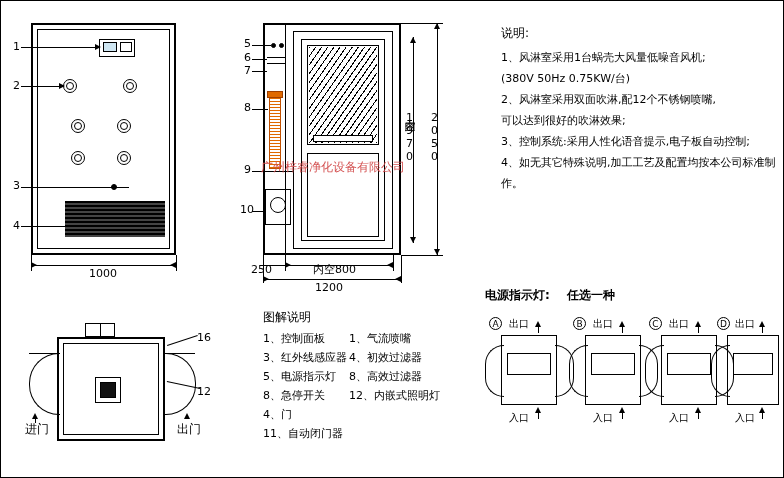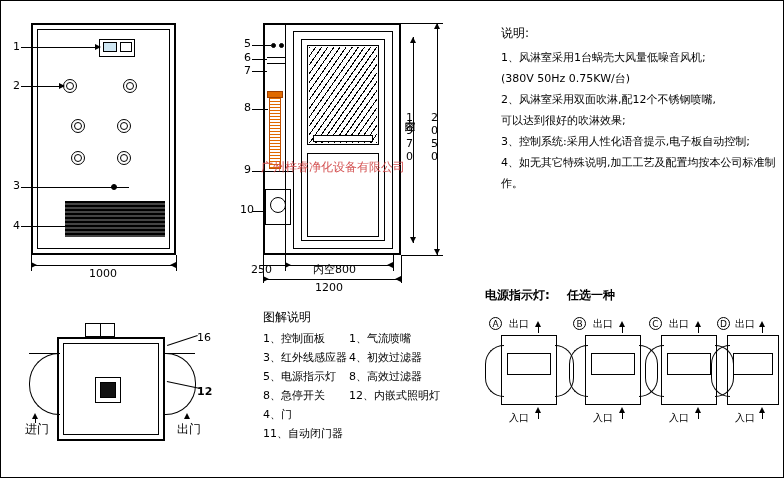--- a/index.html
+++ b/index.html
@@ -104,21 +104,21 @@
   <div class="box" style="left:94px;top:376px;width:26px;height:26px;"></div>
   <div class="box" style="left:99px;top:381px;width:16px;height:16px;background:#111;"></div>
 
   <div class="abs" style="left:28px;top:352px;width:30px;height:60px;border:1px solid #000;border-right:none;border-radius:30px 0 0 30px;"></div>
   <div class="abs" style="left:164px;top:352px;width:30px;height:60px;border:1px solid #000;border-left:none;border-radius:0 30px 30px 0;"></div>
   <div class="ln h1" style="left:28px;top:352px;width:30px;"></div>
   <div class="ln h1" style="left:164px;top:352px;width:30px;"></div>
 
   <div class="txt" style="left:196px;top:330px;">16</div>
   <div class="ln h1" style="left:166px;top:344px;width:32px;transform:rotate(-18deg);transform-origin:0 0;"></div>
-  <div class="txt" style="left:196px;top:384px;font-weight:bold;">12</div>
+  <div class="txt" style="left:196px;top:384px;">12</div>
   <div class="ln h1" style="left:166px;top:380px;width:34px;transform:rotate(12deg);transform-origin:0 0;"></div>
 
   <div class="txt12" style="left:24px;top:420px;">进门</div>
   <div class="arrowU" style="left:31px;top:412px;"></div>
   <div class="ln v1" style="left:34px;top:414px;height:8px;"></div>
   <div class="txt12" style="left:176px;top:420px;">出门</div>
   <div class="arrowU" style="left:183px;top:412px;"></div>
 
   <div class="box2" style="left:262px;top:22px;width:138px;height:232px;"></div>
   <div class="ln v1" style="left:284px;top:22px;height:232px;"></div>

